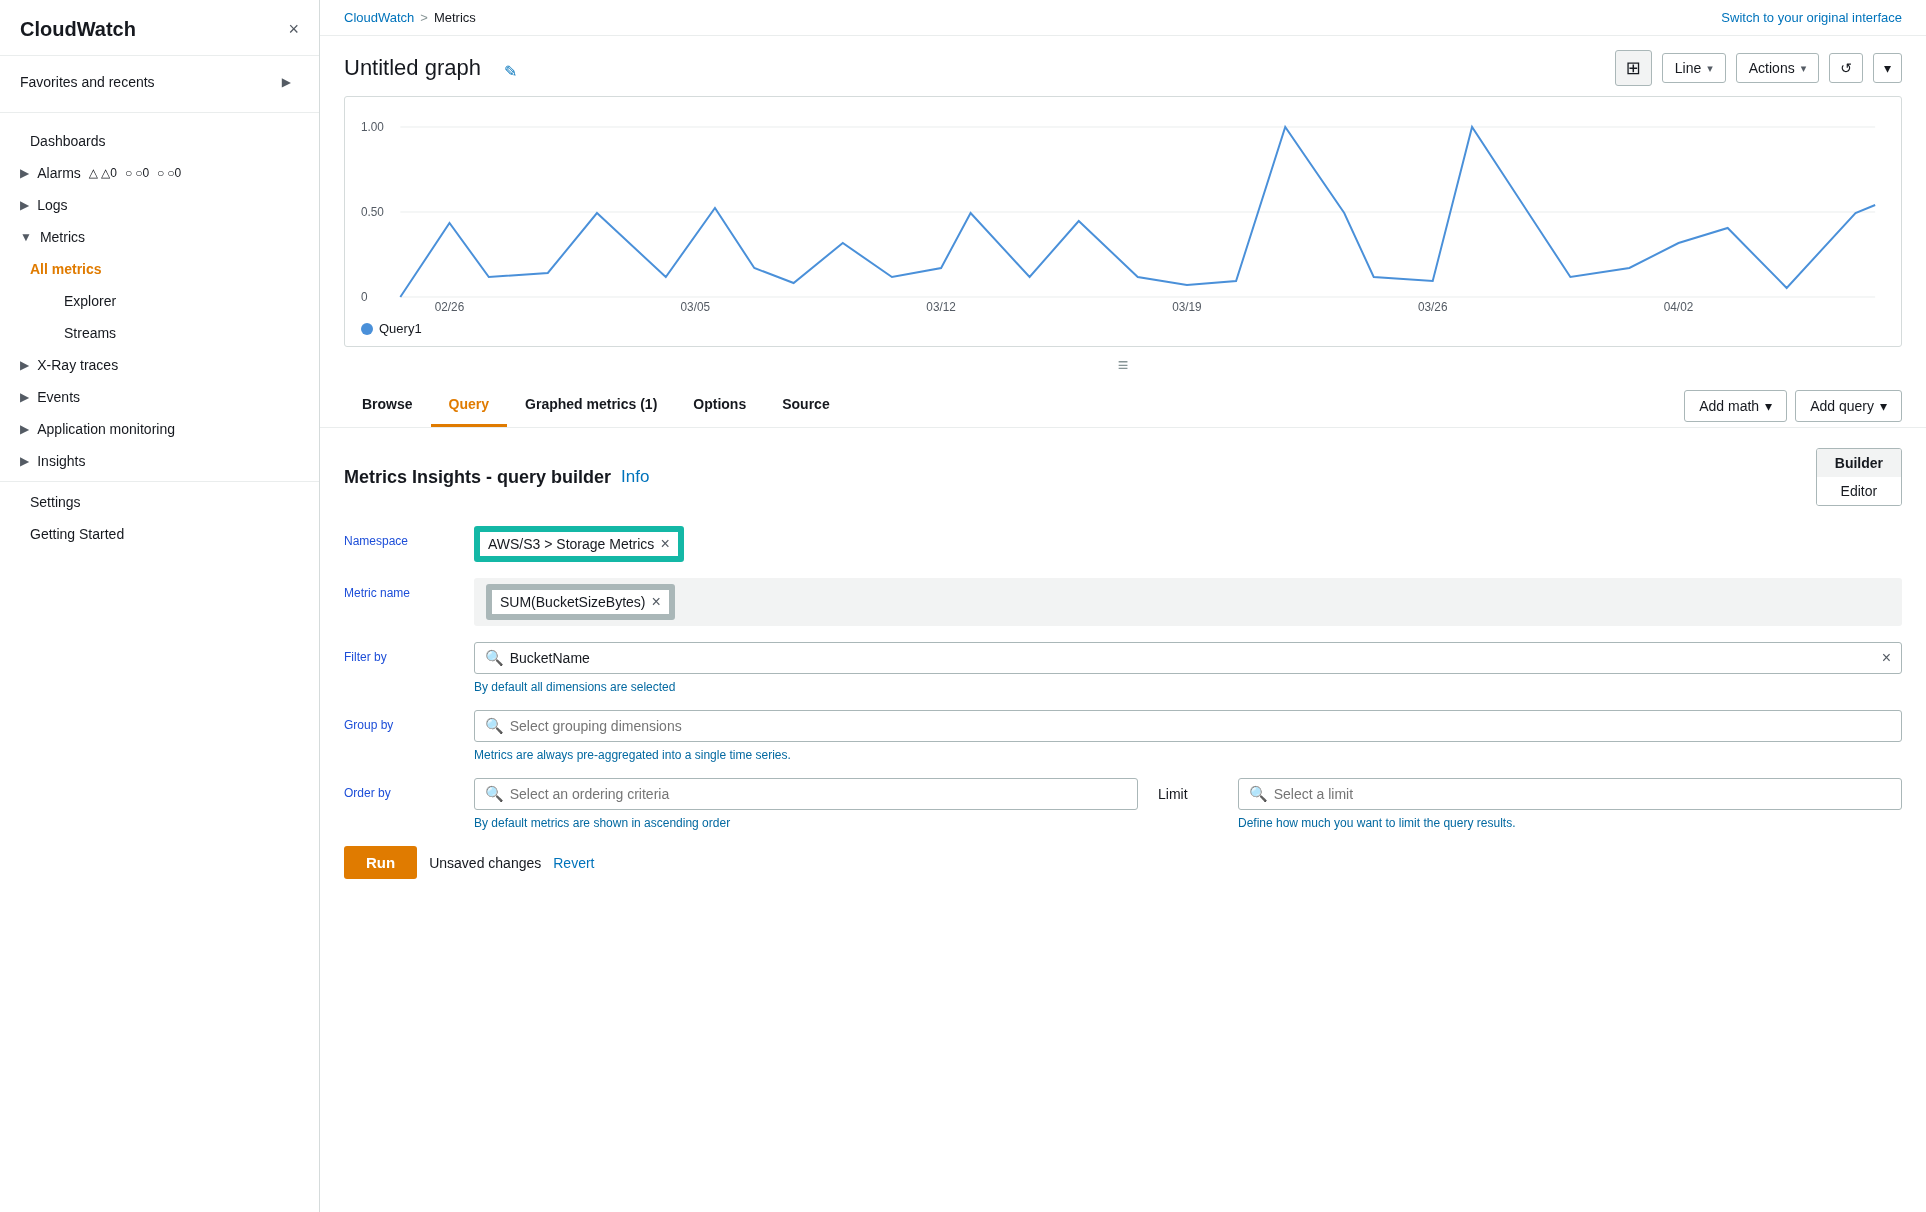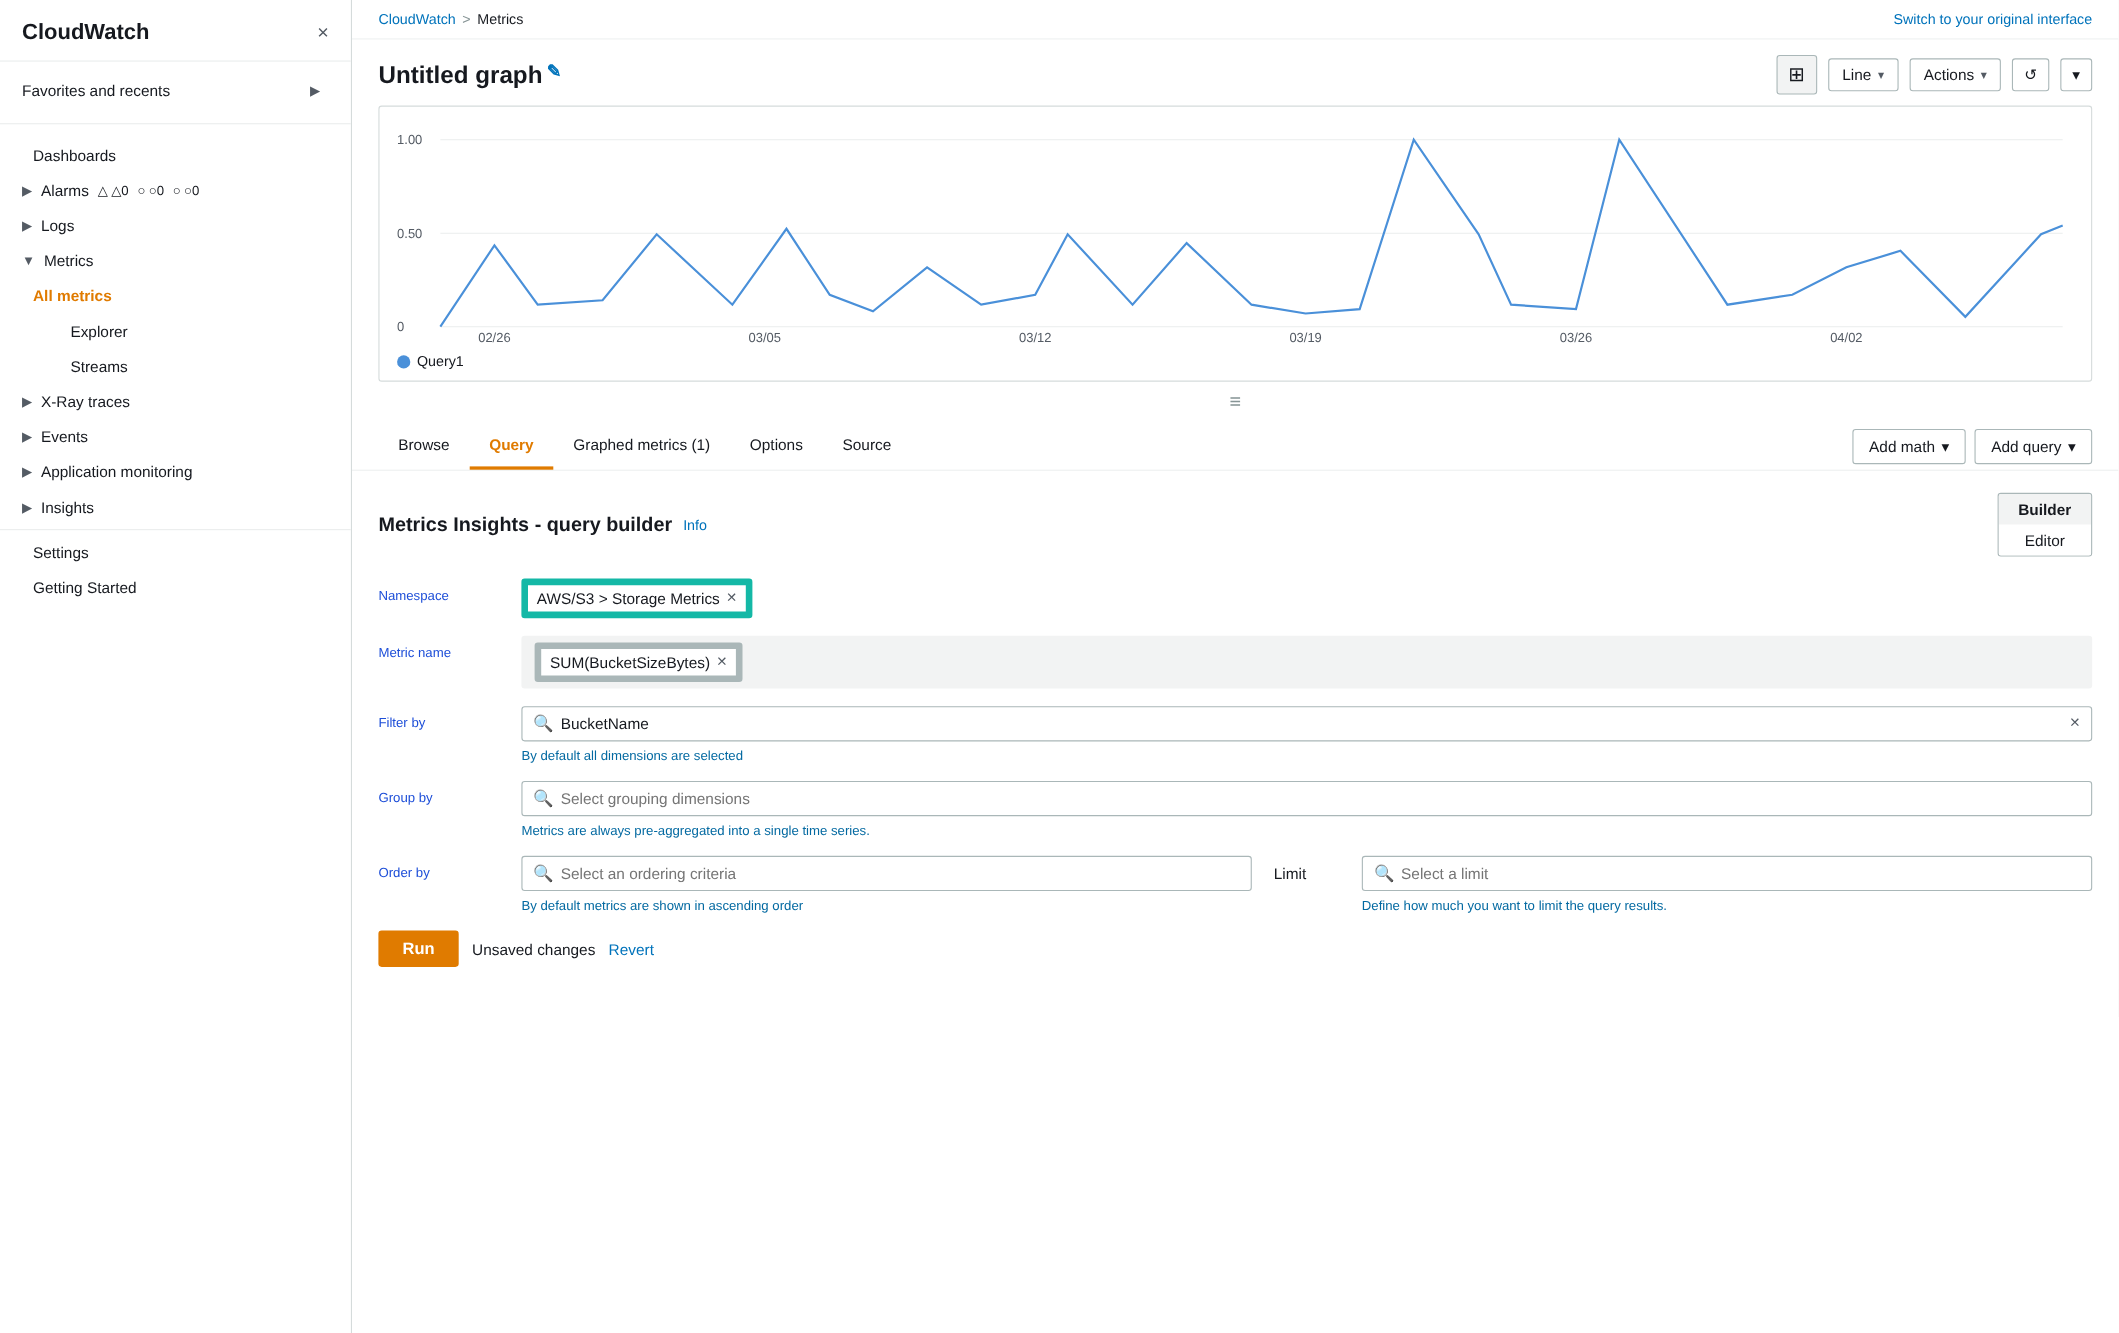--- a/index.html
+++ b/index.html
@@ -27,48 +27,48 @@
     
     #topbar { display: flex; align-items: center; padding: 10px 24px; border-bottom: 1px solid #eaeded; background: #fff; }
     .breadcrumb { display: flex; align-items: center; gap: 6px; font-size: 13px; flex: 1; }
     .breadcrumb a { color: #0073bb; text-decoration: none; }
     .breadcrumb .sep { color: #879596; }
     .breadcrumb .current { color: #16191f; }
     .switch-link { color: #0073bb; font-size: 13px; text-decoration: none; white-space: nowrap; }
 
     
     #graph-header { display: flex; align-items: center; padding: 14px 24px 10px 24px; gap: 10px; background: #fff; }
-    #graph-title { font-size: 22px; font-weight: 700; color: #16191f; flex: 1; display: flex; align-items: flex-start; gap: 4px; }
+    #graph-title { font-size: 22px; font-weight: 400; color: #16191f; flex: 1; display: flex; align-items: flex-end; gap: 23px; }
     #graph-title .edit-icon { font-size: 16px; color: #0073bb; cursor: pointer; }
     .toolbar-btn { display: flex; align-items: center; gap: 6px; padding: 6px 12px; border: 1px solid #aab7b8; border-radius: 3px; background: #fff; cursor: pointer; font-size: 14px; color: #16191f; white-space: nowrap; }
     .toolbar-btn.icon-only { padding: 6px 10px; }
     .toolbar-btn .dropdown-arrow { font-size: 11px; color: #545b64; }
     .grid-btn { padding: 6px 10px; border: 1px solid #aab7b8; border-radius: 3px; background: #f2f3f3; cursor: pointer; color: #16191f; font-size: 18px; }
 
     
     #chart-area { margin: 0 24px 0 24px; border: 1px solid #d5dbdb; border-radius: 3px; background: #fff; padding: 16px 16px 10px 16px; }
     #chart-svg-container { width: 100%; height: 200px; }
     .chart-legend { display: flex; align-items: center; gap: 6px; margin-top: 8px; font-size: 13px; }
     .legend-dot { width: 12px; height: 12px; border-radius: 50%; background: #4a90d9; display: inline-block; }
 
     
     #drag-handle { display: flex; justify-content: center; align-items: center; padding: 8px; color: #879596; font-size: 18px; cursor: row-resize; }
 
     
     #tabs-row { display: flex; align-items: center; padding: 0 24px; border-bottom: 1px solid #eaeded; background: #fff; gap: 0; }
-    .tab { padding: 12px 18px; cursor: pointer; font-size: 14px; color: #16191f; border-bottom: 3px solid transparent; font-weight: 400; white-space: nowrap; }
+    .tab { padding: 12px 18px; cursor: pointer; font-size: 14px; color: #16191f; border-bottom: 3px solid transparent; font-weight: 700; white-space: nowrap; }
     .tab.active { color: #e07b00; border-bottom: 3px solid #e07b00; font-weight: 600; }
     .tab-spacer { flex: 1; }
     .tab-action-btn { display: flex; align-items: center; gap: 6px; padding: 7px 14px; border: 1px solid #aab7b8; border-radius: 3px; background: #fff; cursor: pointer; font-size: 14px; color: #16191f; margin-left: 8px; white-space: nowrap; }
 
     
     #query-builder { padding: 20px 24px; background: #fff; }
     .qb-header { display: flex; align-items: center; gap: 10px; margin-bottom: 20px; }
     .qb-title { font-size: 18px; font-weight: 600; color: #16191f; }
-    .qb-info { color: #0073bb; font-size: 13px; cursor: pointer; }
+    .qb-info { color: #0073bb; font-size: 17px; cursor: pointer; }
     .qb-toggle { display: flex; border: 1px solid #aab7b8; border-radius: 3px; overflow: hidden; margin-left: auto; flex-direction: column; }
     .qb-toggle-btn { padding: 6px 18px; cursor: pointer; font-size: 14px; background: #fff; color: #16191f; border: none; }
     .qb-toggle-btn.active { background: #f2f3f3; font-weight: 600; }
 
     .form-row { display: flex; align-items: flex-start; margin-bottom: 16px; gap: 0; }
     .form-label { width: 130px; min-width: 130px; padding-top: 8px; font-size: 12px; color: #1d4ed8; font-weight: 400; }
     .form-content { flex: 1; display: flex; flex-direction: column; gap: 4px; }
     .tag-input { display: inline-flex; align-items: center; gap: 6px; border: 6px solid #14b8a6; border-radius: 3px; padding: 4px 8px; background: #fff; font-size: 14px; color: #16191f; cursor: pointer; }
     .tag-input .remove { color: #545b64; cursor: pointer; font-size: 16px; line-height: 1; }
     .hint-text { font-size: 12px; color: #0369a1; margin-top: 2px; }

